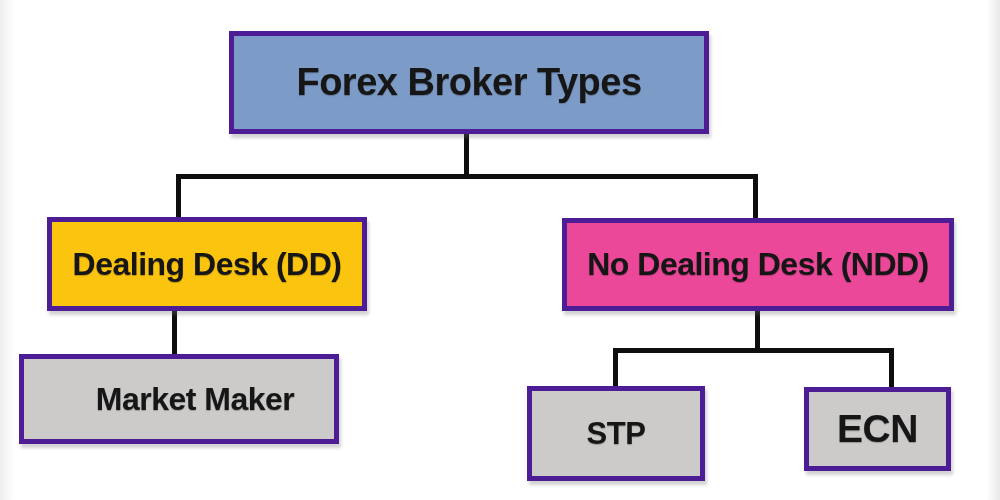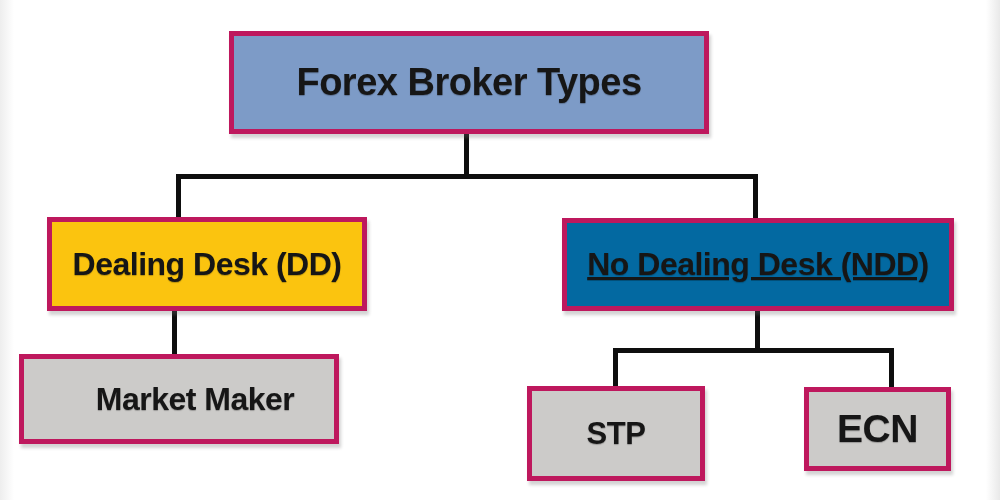--- a/index.html
+++ b/index.html
@@ -11,21 +11,21 @@
     position: relative;
     width: 1000px;
     height: 500px;
     background: #ffffff;
     overflow: hidden;
     font-family: "Liberation Sans", sans-serif;
   }
   .node {
     position: absolute;
     box-sizing: border-box;
-    border: 5px solid #be185d;
+    border: 5px solid #4c1d95;
     display: flex;
     align-items: center;
     justify-content: center;
     font-weight: bold;
     color: #161616;
     letter-spacing: -0.5px;
     text-align: center;
     box-shadow: 2px 4px 3px rgba(110,110,110,0.30);
     text-shadow: 0 1px 1px rgba(0,0,0,0.25);
     white-space: nowrap;
@@ -79,21 +79,21 @@
   <div class="line l-ecn-drop"></div>
 
   <div class="node n-root" style="background-color: rgb(125, 155, 199);">
     <span>Forex Broker Types</span>
   </div>
 
   <div class="node n-dd" style="background-color: rgb(251, 196, 15);">
     <span>Dealing Desk (DD)</span>
   </div>
 
-  <div class="node n-ndd" style="background-color: #0369a1; text-decoration: underline;">
+  <div class="node n-ndd" style="background-color: #ec4899;">
     <span>No Dealing Desk (NDD)</span>
   </div>
 
   <div class="node n-mm" style="background-color: rgb(204, 203, 201);">
     <span>Market Maker</span>
   </div>
 
   <div class="node n-stp" style="background-color: rgb(204, 203, 201);">
     <span>STP</span>
   </div>

